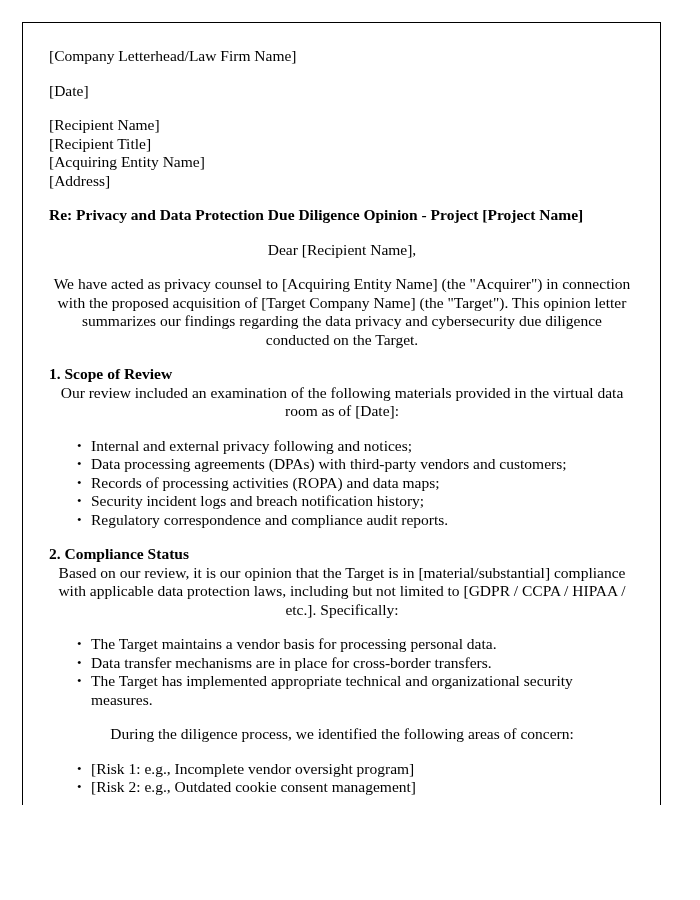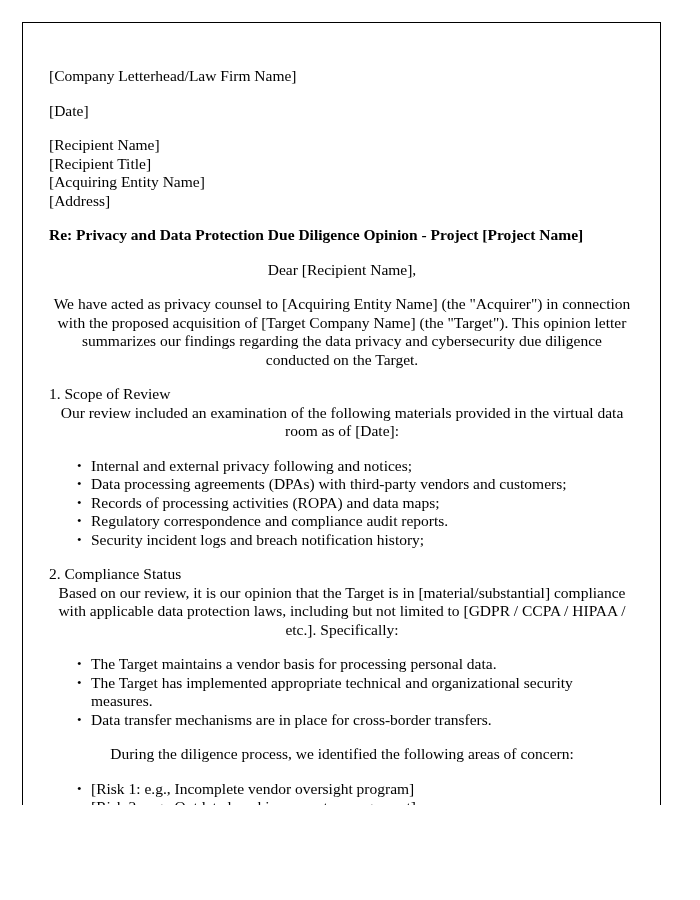--- a/index.html
+++ b/index.html
@@ -29,21 +29,20 @@
     border-bottom: none;
     background: #ffffff;
     overflow: hidden;
   }
 
   .content {
     position: absolute;
     left: 26px;
     top: 24px;
     width: 586px;
-    margin-top: 20px;
   }
 
   .line, .para, .heading, .addr {
     font-size: 15.5px;
     line-height: 18.5px;
     text-align: left;
     margin: 0;
   }
 
   
@@ -68,21 +67,21 @@
   .salutation {
     margin-bottom: 16px;
   }
 
   .para {
     margin: 0 0 16px 0;
     text-align: center;
   }
 
   .heading {
-    font-weight: normal;
+    font-weight: bold;
     margin: 0;
   }
 
   
   .heading + .para {
     margin-top: 0;
   }
 
   ul.bullets {
     margin: 0 0 16px 0;
@@ -127,30 +126,30 @@
     <p class="para salutation">Dear [Recipient Name],</p>
 
     <p class="para">We have acted as privacy counsel to [Acquiring Entity Name] (the "Acquirer") in connection with the proposed acquisition of [Target Company Name] (the "Target"). This opinion letter summarizes our findings regarding the data privacy and cybersecurity due diligence conducted on the Target.</p>
 
     <p class="heading">1. Scope of Review</p>
     <p class="para">Our review included an examination of the following materials provided in the virtual data room as of [Date]:</p>
     <ul class="bullets">
       <li>Internal and external privacy following and notices;</li>
       <li>Data processing agreements (DPAs) with third-party vendors and customers;</li>
       <li>Records of processing activities (ROPA) and data maps;</li>
+      <li>Security incident logs and breach notification history;</li>
       <li>Regulatory correspondence and compliance audit reports.</li>
-      <li>Security incident logs and breach notification history;</li>
     </ul>
 
     <p class="heading">2. Compliance Status</p>
     <p class="para">Based on our review, it is our opinion that the Target is in [material/substantial] compliance with applicable data protection laws, including but not limited to [GDPR / CCPA / HIPAA / etc.]. Specifically:</p>
     <ul class="bullets">
       <li>The Target maintains a vendor basis for processing personal data.</li>
+      <li>Data transfer mechanisms are in place for cross-border transfers.</li>
       <li>The Target has implemented appropriate technical and organizational security measures.</li>
-      <li>Data transfer mechanisms are in place for cross-border transfers.</li>
     </ul>
 
     <p class="para">During the diligence process, we identified the following areas of concern:</p>
     <ul class="bullets">
       <li>[Risk 1: e.g., Incomplete vendor oversight program]</li>
       <li>[Risk 2: e.g., Outdated cookie consent management]</li>
     </ul>
 
   </div>
 </div>

